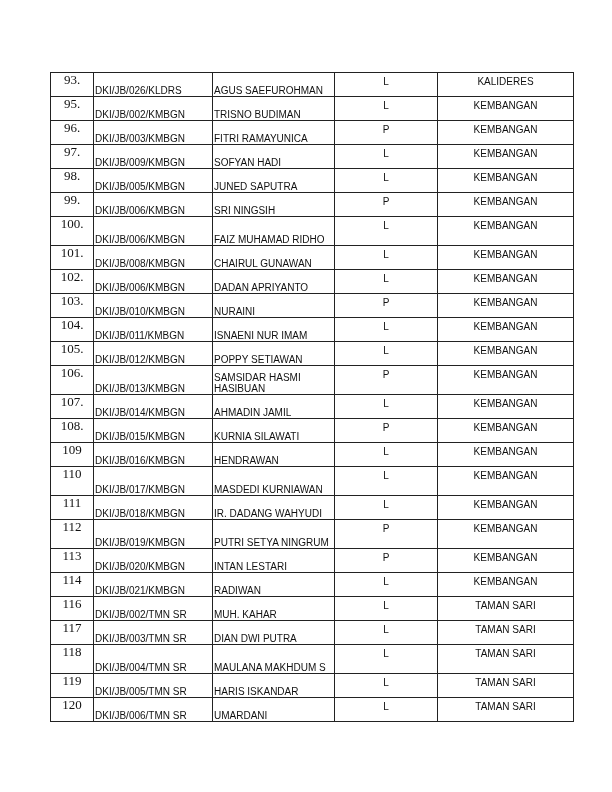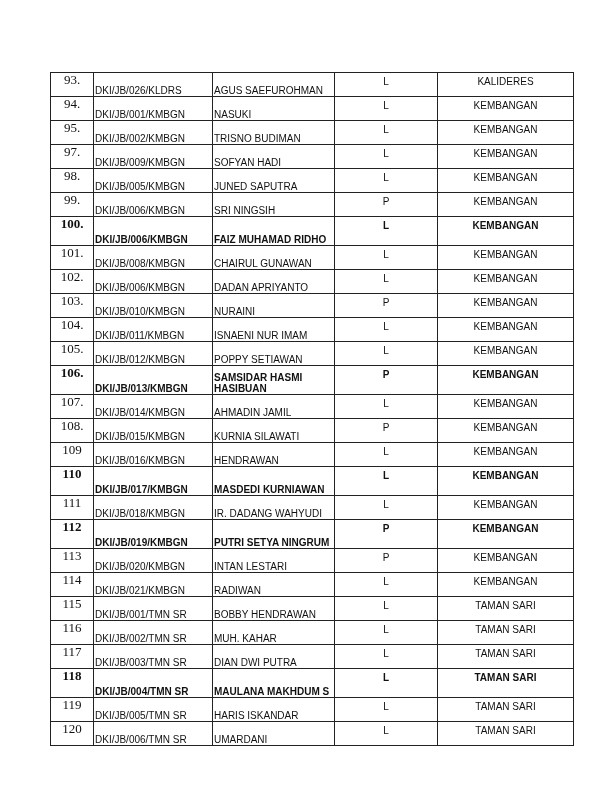--- a/index.html
+++ b/index.html
@@ -39,21 +39,21 @@
       padding-left: 1px !important;
       padding-bottom: 0px !important;
     }
     td.name { white-space: normal; }
     td.id { white-space: nowrap; overflow: hidden; }
     td.sex, td.area {
       text-align: center;
       padding-top: 3px !important;
     }
     tr.r1 td { height: 20px; }
-    tr.r2 td { height: 25px; font-weight: bold; }
+    tr.r2 td { height: 25px; }
   </style>
 </head>
 <body>
 
 <div class="page">
   <table class="roster">
     <colgroup>
       <col class="c-no">
         <col class="c-id">
         <col class="c-name">
@@ -62,34 +62,34 @@
     </colgroup>
     <tbody id="roster-body">
         <tr class="r1">
           <td class="no">93.</td>
           <td class="id">DKI/JB/026/KLDRS</td>
           <td class="name">AGUS SAEFUROHMAN</td>
           <td class="sex">L</td>
           <td class="area">KALIDERES</td>
         </tr>
         <tr class="r1">
-          <td class="no">94.</td>
-          <td class="id">DKI/JB/001/KMBGN</td>
-          <td class="name">NASUKI</td>
-          <td class="sex">L</td>
-          <td class="area">KEMBANGAN</td>
-        </tr>
-        <tr class="r1">
           <td class="no">95.</td>
           <td class="id">DKI/JB/002/KMBGN</td>
           <td class="name">TRISNO BUDIMAN</td>
           <td class="sex">L</td>
           <td class="area">KEMBANGAN</td>
         </tr>
         <tr class="r1">
+          <td class="no">96.</td>
+          <td class="id">DKI/JB/003/KMBGN</td>
+          <td class="name">FITRI RAMAYUNICA</td>
+          <td class="sex">P</td>
+          <td class="area">KEMBANGAN</td>
+        </tr>
+        <tr class="r1">
           <td class="no">97.</td>
           <td class="id">DKI/JB/009/KMBGN</td>
           <td class="name">SOFYAN HADI</td>
           <td class="sex">L</td>
           <td class="area">KEMBANGAN</td>
         </tr>
         <tr class="r1">
           <td class="no">98.</td>
           <td class="id">DKI/JB/005/KMBGN</td>
           <td class="name">JUNED SAPUTRA</td>
@@ -200,27 +200,20 @@
           <td class="name">INTAN LESTARI</td>
           <td class="sex">P</td>
           <td class="area">KEMBANGAN</td>
         </tr>
         <tr class="r1">
           <td class="no">114</td>
           <td class="id">DKI/JB/021/KMBGN</td>
           <td class="name">RADIWAN</td>
           <td class="sex">L</td>
           <td class="area">KEMBANGAN</td>
-        </tr>
-        <tr class="r1">
-          <td class="no">115</td>
-          <td class="id">DKI/JB/001/TMN SR</td>
-          <td class="name">BOBBY HENDRAWAN</td>
-          <td class="sex">L</td>
-          <td class="area">TAMAN SARI</td>
         </tr>
         <tr class="r1">
           <td class="no">116</td>
           <td class="id">DKI/JB/002/TMN SR</td>
           <td class="name">MUH. KAHAR</td>
           <td class="sex">L</td>
           <td class="area">TAMAN SARI</td>
         </tr>
         <tr class="r1">
           <td class="no">117</td>

